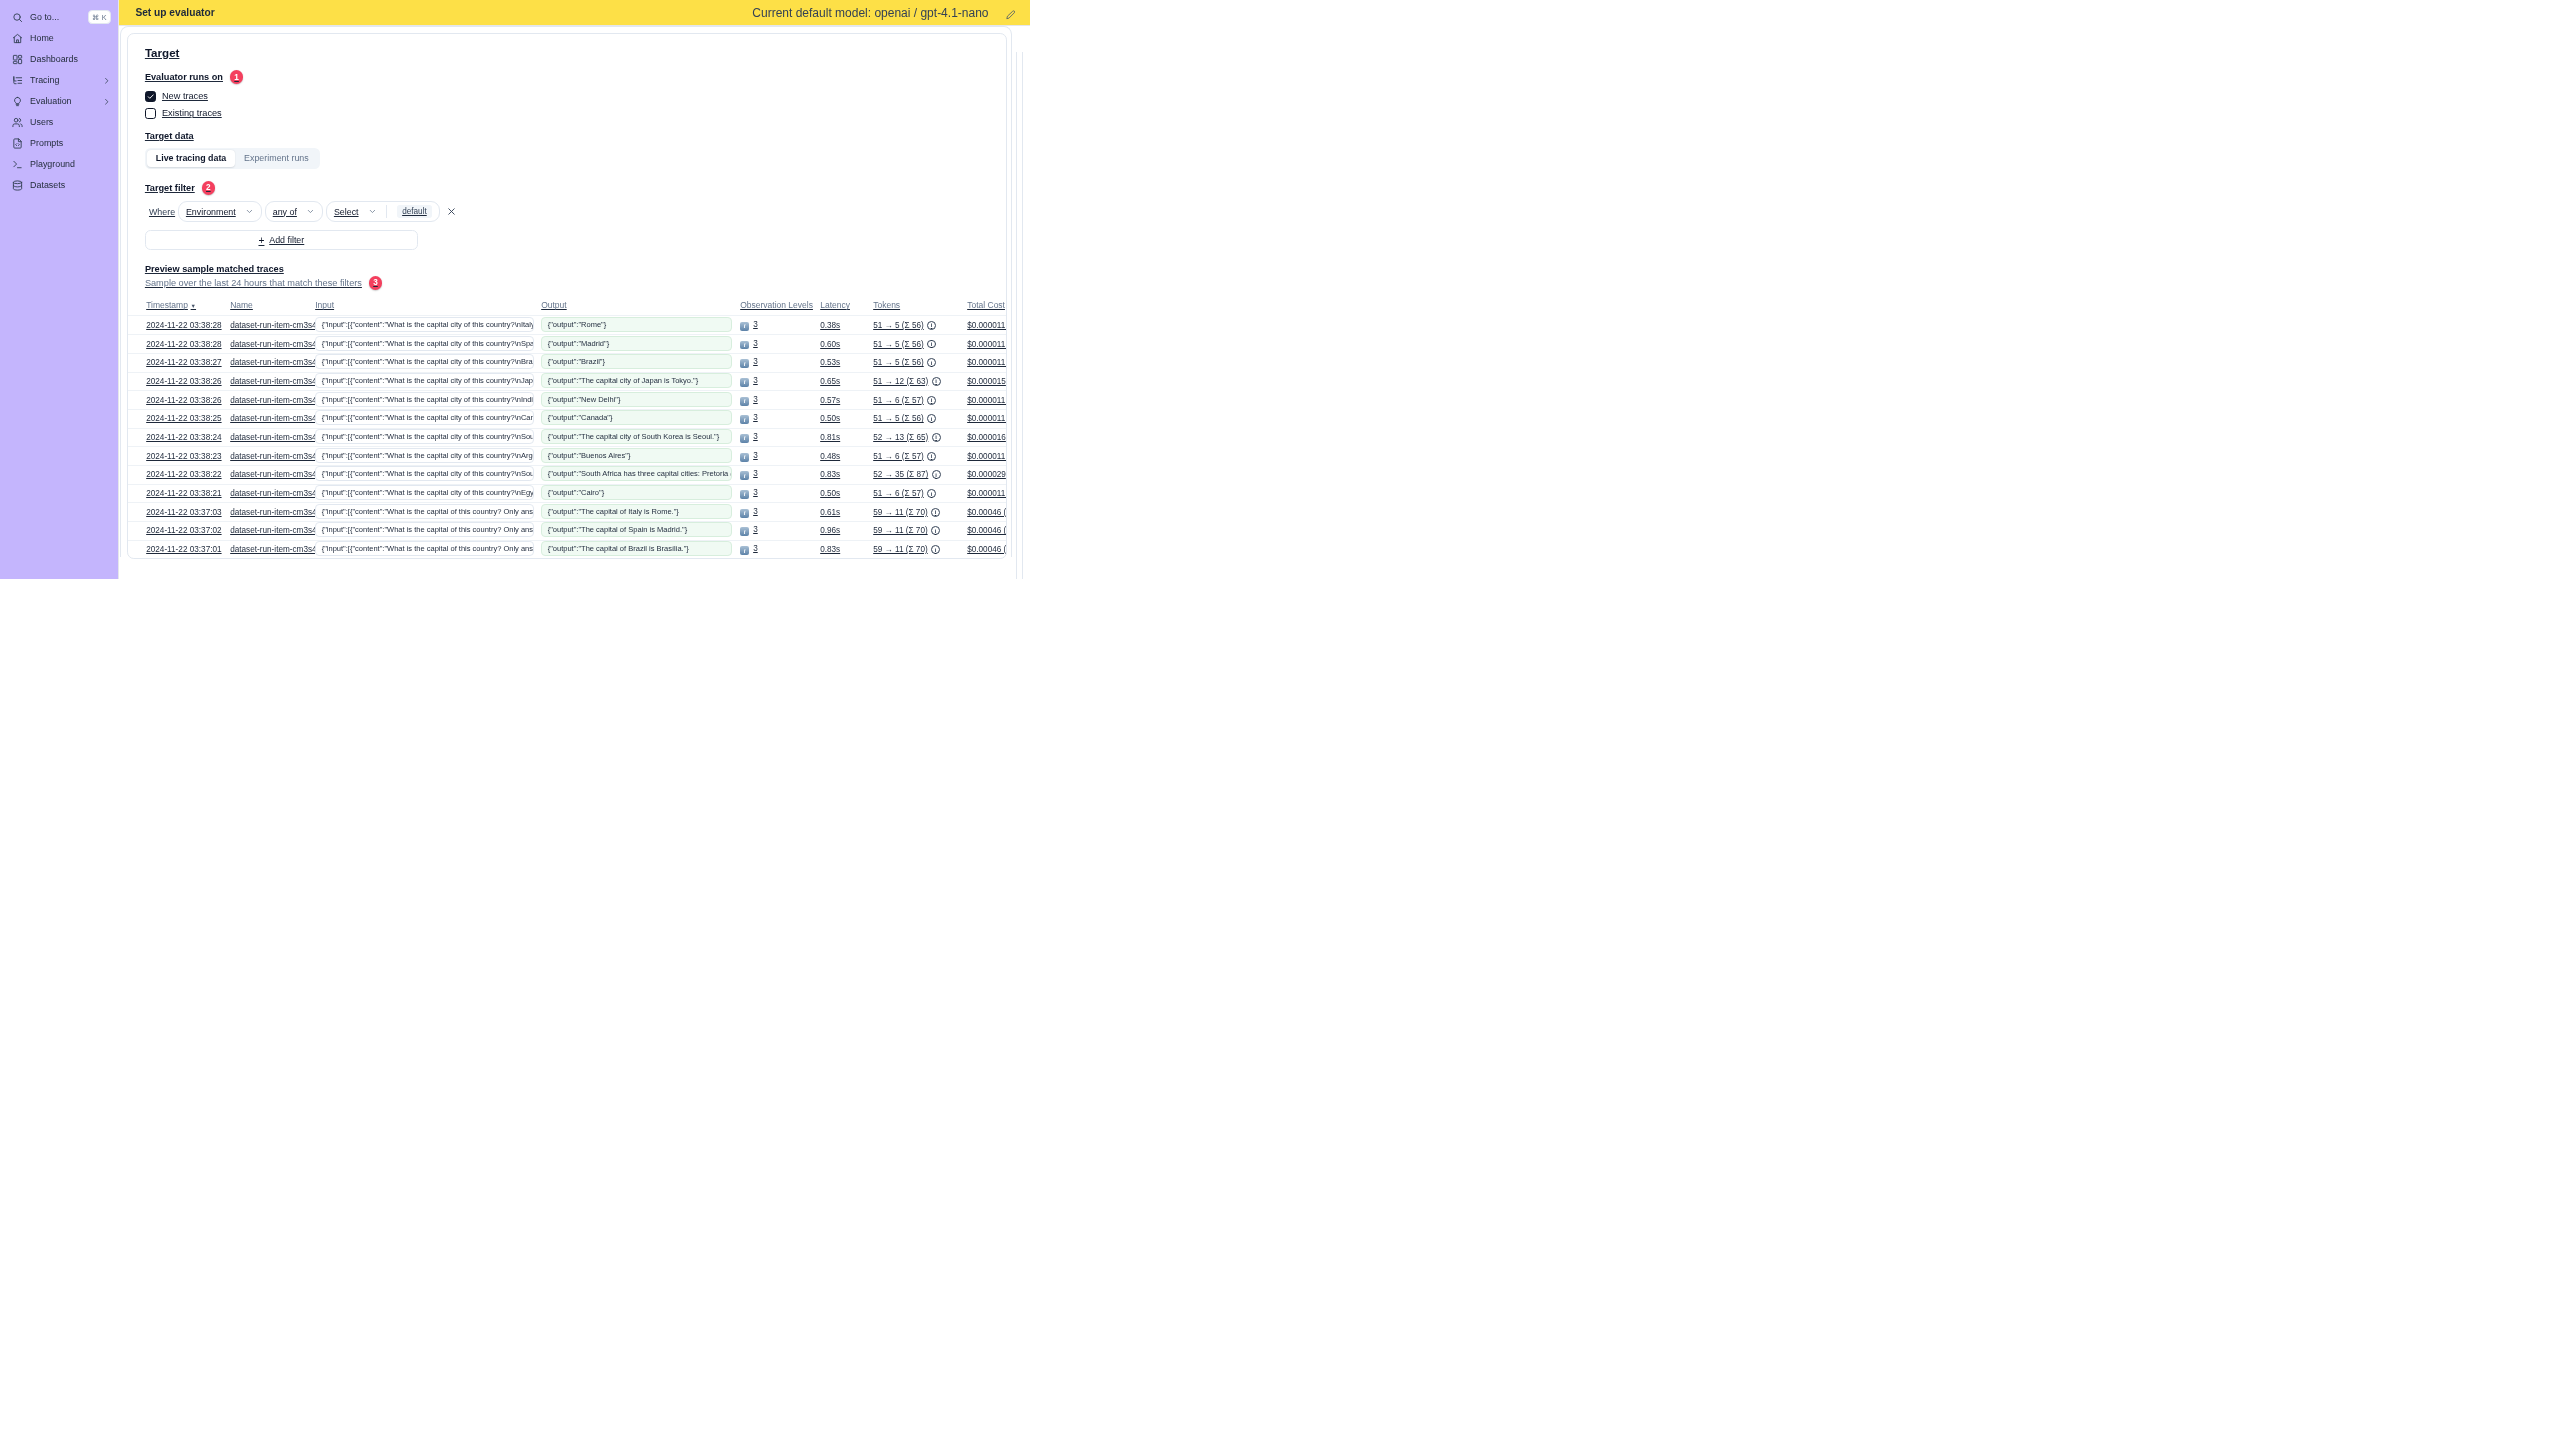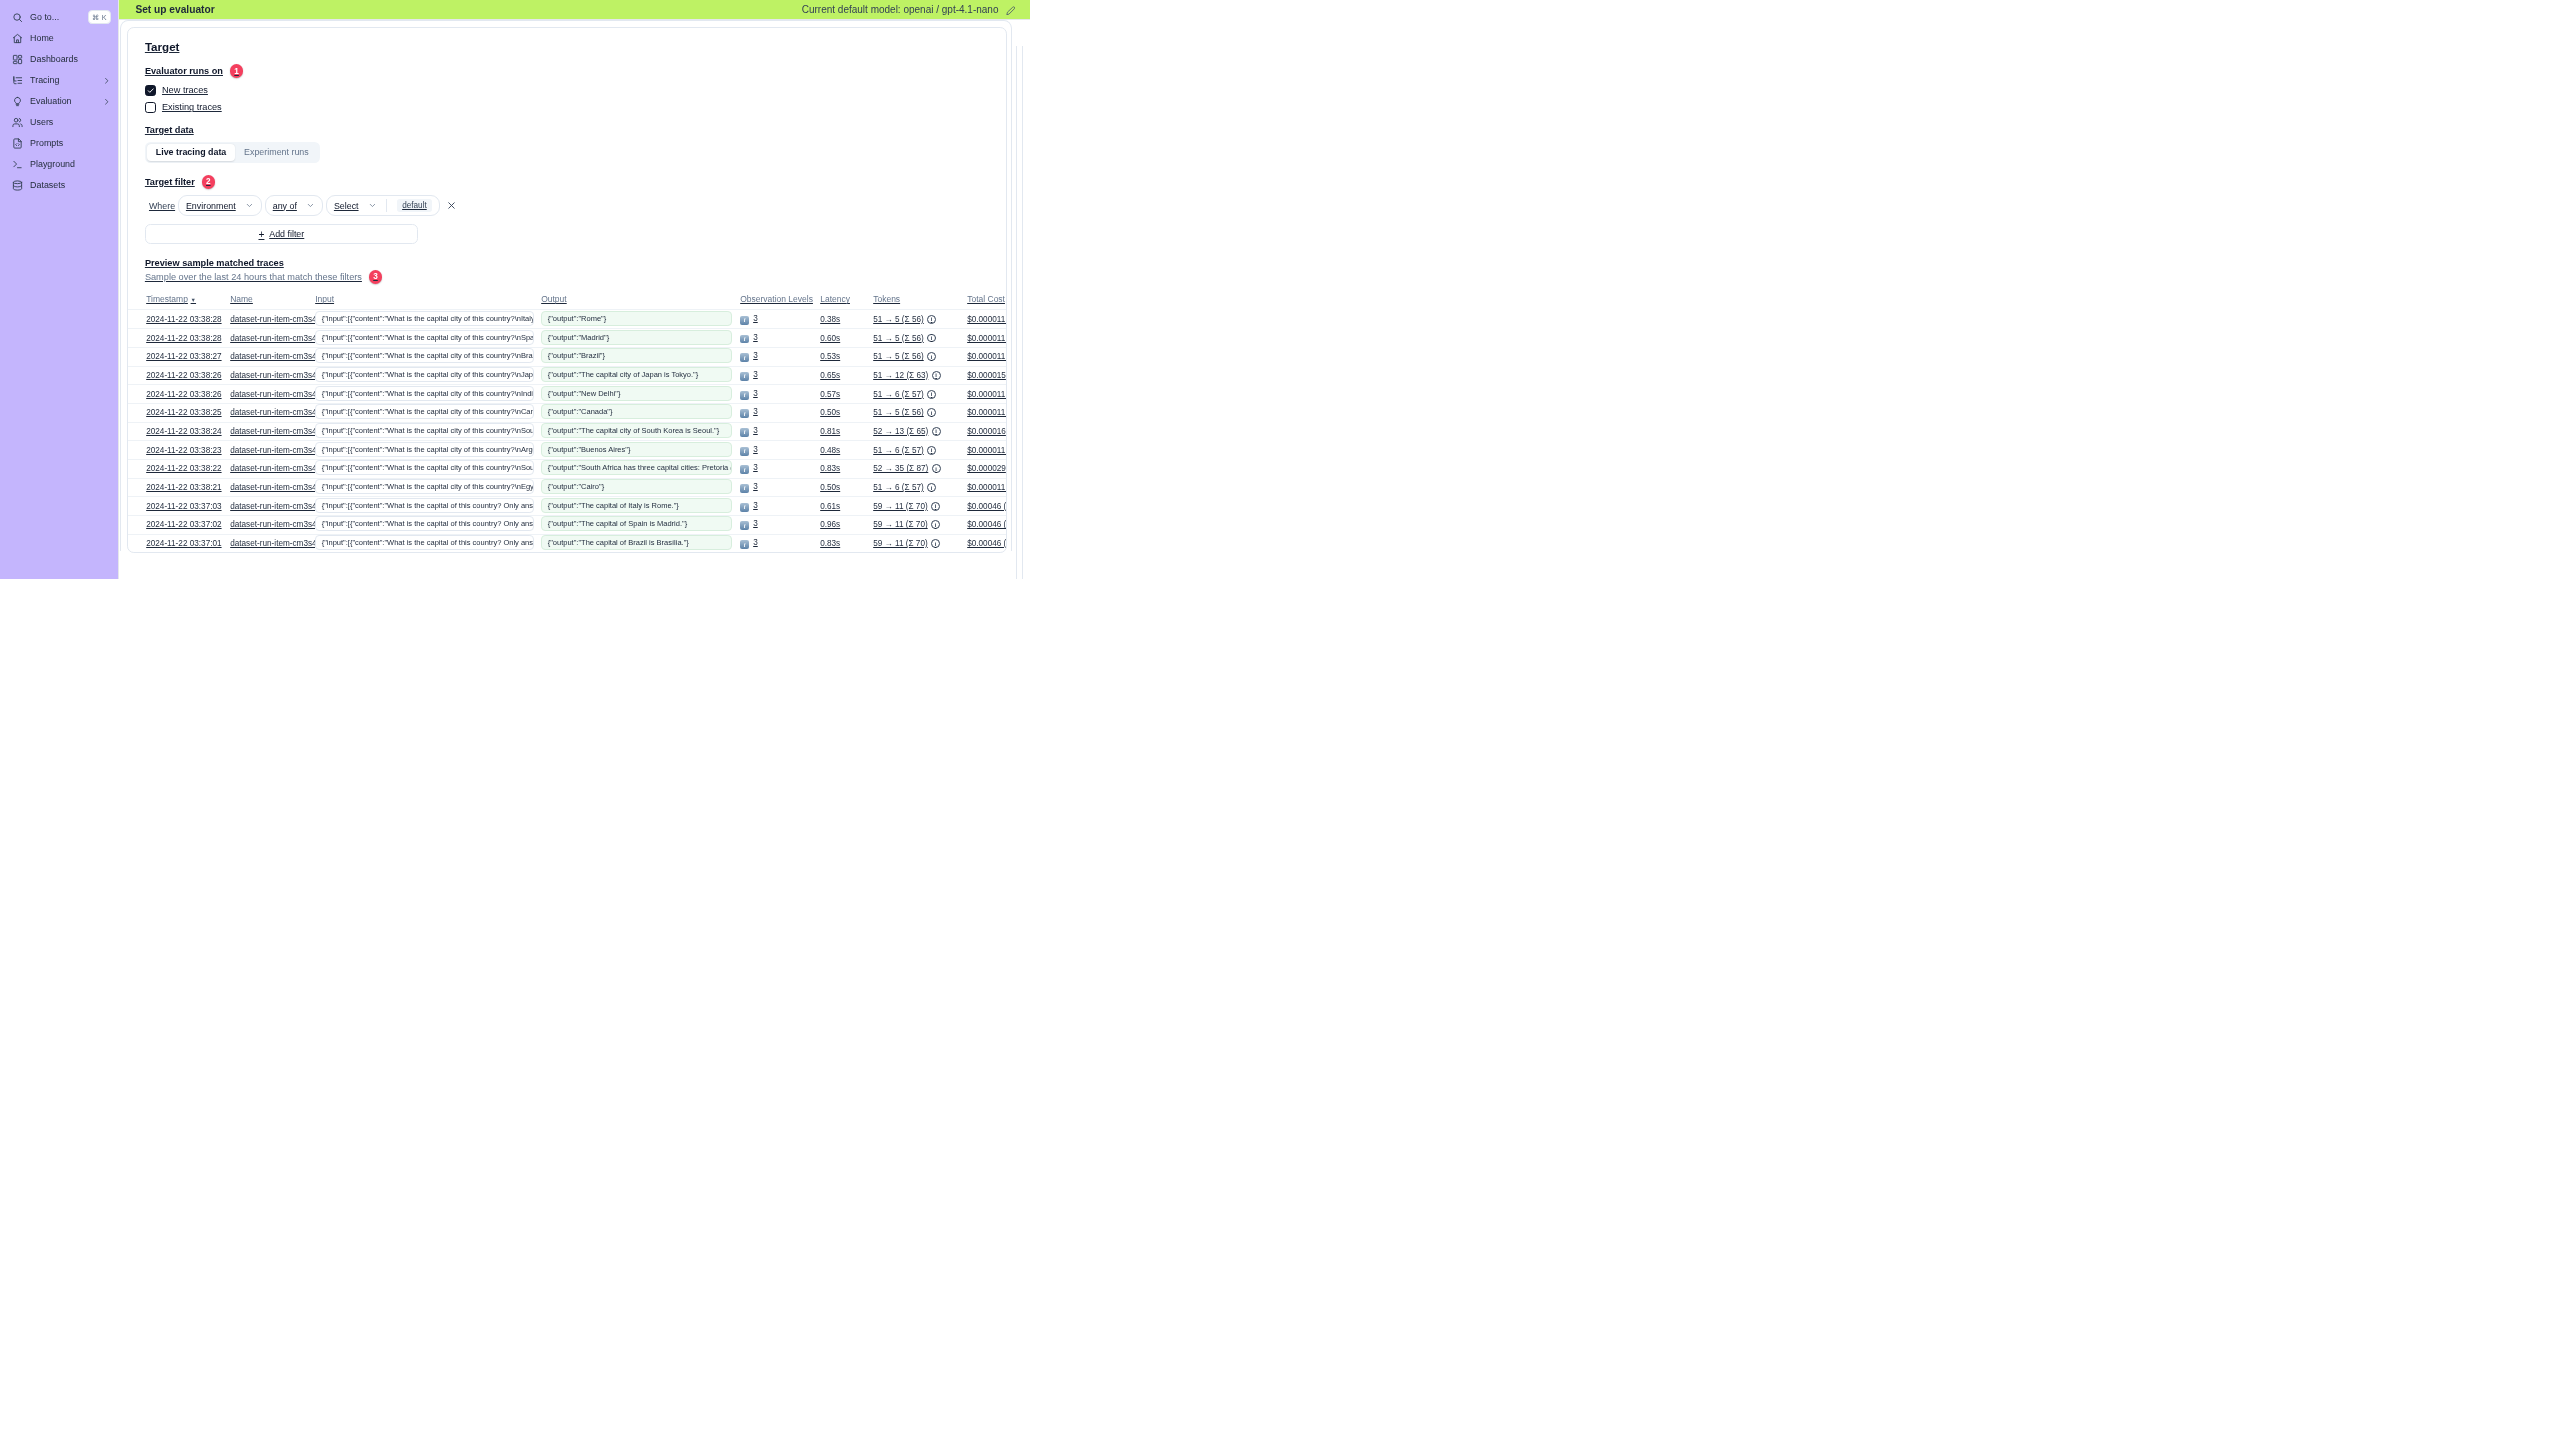--- a/index.html
+++ b/index.html
@@ -15,23 +15,23 @@
   .side-row{ display:flex; align-items:center; height:21px; padding:0 6.8px 0 11.6px; gap:7.5px; cursor:pointer; border-radius:4.1px; }
   .side-row .icn{ width:11px; height:11px; display:inline-flex; color:#334155; flex:none; }
   .side-row .icn svg{ width:11px; height:11px; }
   .side-label{ font-size:8.9px; color:#1f2937; white-space:nowrap; flex:1 1 auto; }
   .kbd{ font-size:7.2px; color:#64748b; border:0.7px solid #e2e8f0; border-radius:4.1px; padding:1.4px 3.4px; background:#fff; letter-spacing:0.3px; }
   .side-chev{ width:9.5px; height:9.5px; color:#334155; display:inline-flex; }
   .side-chev svg{ width:9.5px; height:9.5px; }
 
   
   .main{ flex:1; display:flex; flex-direction:column; min-width:0; background:#fff; }
-  .topbar{ height:20px; background:#bef264; border-bottom:0.7px solid #e5e7eb; display:flex; align-items:center; justify-content:space-between; padding:0 15px 0 16.4px; }
+  .topbar{ height:26px; background:#fde047; border-bottom:0.7px solid #e5e7eb; display:flex; align-items:center; justify-content:space-between; padding:0 15px 0 16.4px; }
   .topbar h1{ font-size:10.2px; font-weight:700; color:#1e293b; }
-  .model-note{ display:flex; align-items:flex-end; gap:7px; font-size:10px; color:#334155; }
+  .model-note{ display:flex; align-items:flex-end; gap:17px; font-size:12px; color:#334155; }
   .model-note .icn{ width:9.5px; height:9.5px; display:inline-flex; color:#475569; }
   .model-note .icn svg{ width:9.5px; height:9.5px; }
 
   .breadcrumb{ height:24.5px; display:flex; align-items:center; gap:6.8px; padding:0 16.4px; background:#fff; }
   .bc-step1{ font-size:8.9px; color:#64748b; display:flex; align-items:center; gap:4.8px; }
   .bc-sep{ width:9.5px; height:9.5px; color:#64748b; display:inline-flex; }
   .bc-sep svg{ width:9.5px; height:9.5px; }
   .bc-step2{ font-size:9.2px; font-weight:700; color:#0f172a; display:flex; align-items:center; gap:5.5px; }
   .knot{ width:11.6px; height:10.2px; display:inline-flex; }
 

